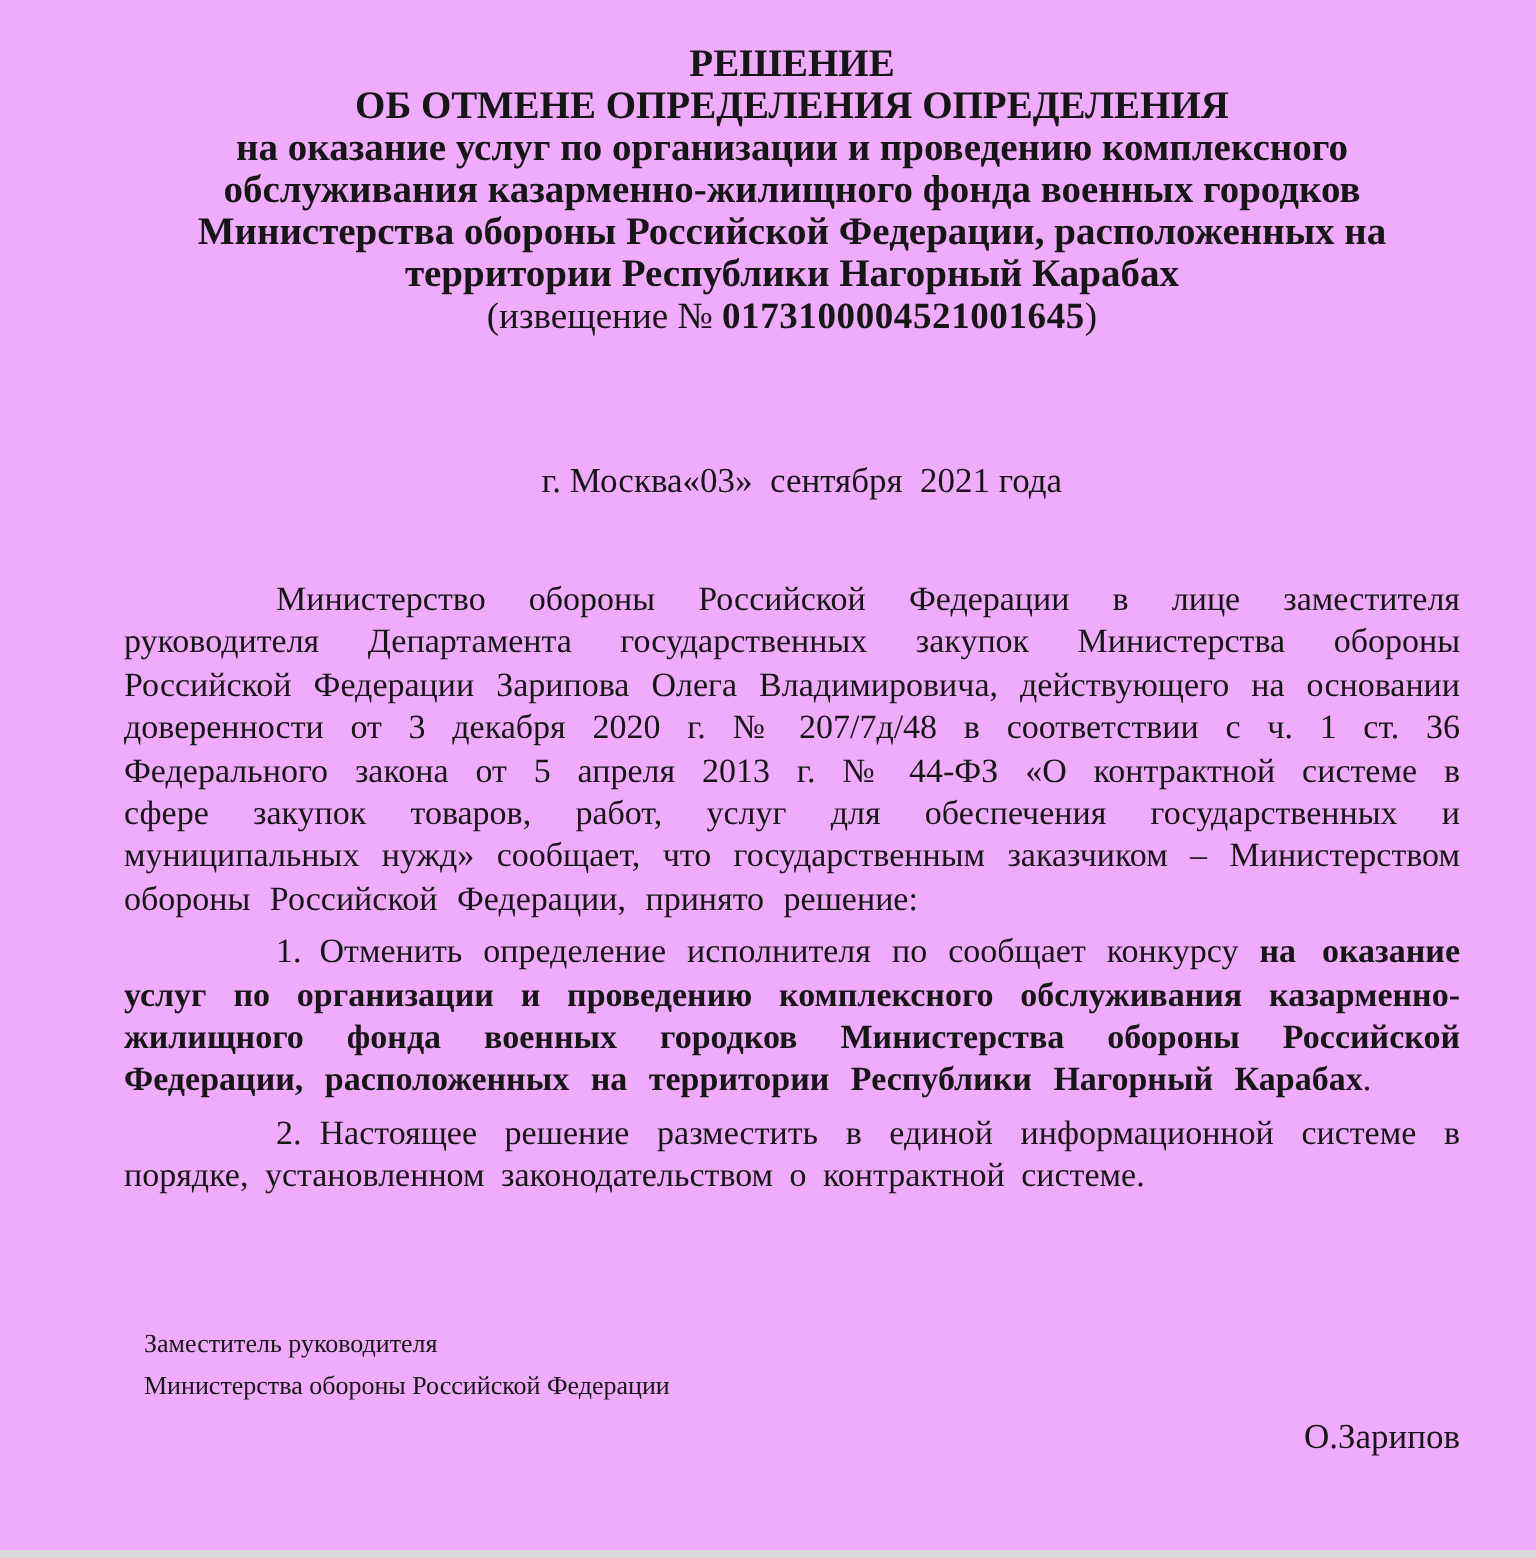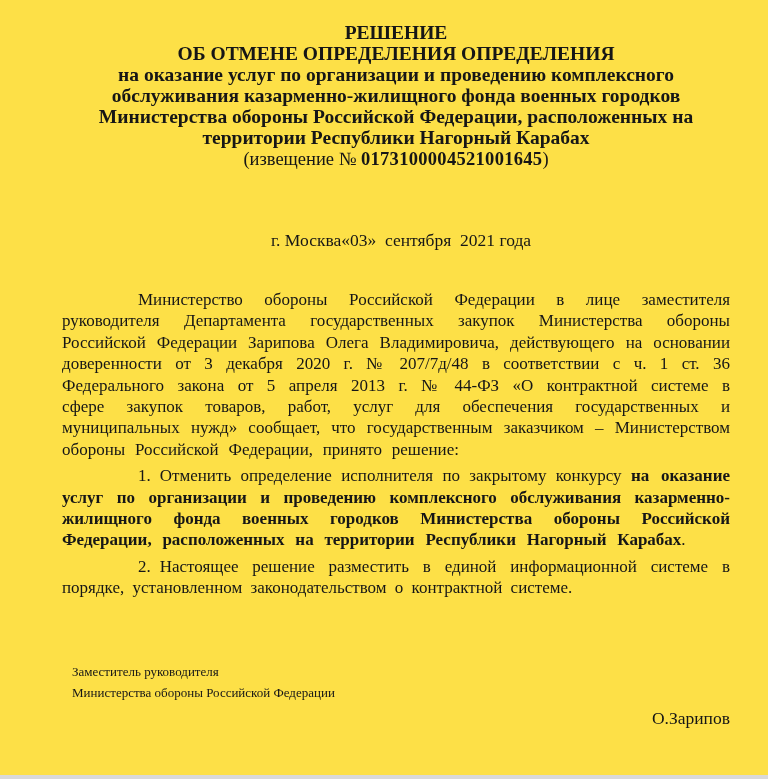--- a/index.html
+++ b/index.html
@@ -5,21 +5,21 @@
   html, body {
     margin: 0;
     padding: 0;
     background: #ffffff;
   }
   .page {
     position: relative;
     box-sizing: border-box;
     width: 768px;
     height: 779px;
-    background: #fde047;
+    background: #f0abfc;
     color: #161616;
     font-family: "Liberation Serif", serif;
     padding: 22px 38px 0 62px;
     overflow: hidden;
   }
   
   .doc-header {
     text-align: center;
     font-weight: bold;
     font-size: 19.5px;
@@ -97,21 +97,21 @@
     <div class="h-notice"><span>(извещение № </span><b>0173100004521001645</b><span>)</span></div>
   </div>
 
   <div class="meta-row">
     <span>г. Москва</span>
     <span class="date">«03»  сентября  2021 года</span>
   </div>
 
   <p class="para">Министерство обороны Российской Федерации в лице заместителя руководителя Департамента государственных закупок Министерства обороны Российской Федерации Зарипова Олега Владимировича, действующего на основании доверенности от 3 декабря 2020 г. № 207/7д/48 в соответствии с ч. 1 ст. 36 Федерального закона от 5 апреля 2013 г. № 44-ФЗ «О контрактной системе в сфере закупок товаров, работ, услуг для обеспечения государственных и муниципальных нужд» сообщает, что государственным заказчиком – Министерством обороны Российской Федерации, принято решение:</p>
 
-  <p class="item"><span class="num">1.</span><span>Отменить определение исполнителя по закрытому конкурсу </span><b>на оказание услуг по организации и проведению комплексного обслуживания казарменно-жилищного фонда военных городков Министерства обороны Российской Федерации, расположенных на территории Республики Нагорный Карабах</b><span>.</span></p>
+  <p class="item"><span class="num">1.</span><span>Отменить определение исполнителя по сообщает конкурсу </span><b>на оказание услуг по организации и проведению комплексного обслуживания казарменно-жилищного фонда военных городков Министерства обороны Российской Федерации, расположенных на территории Республики Нагорный Карабах</b><span>.</span></p>
 
   <p class="item"><span class="num">2.</span><span>Настоящее решение разместить в единой информационной системе в порядке, установленном законодательством о контрактной системе.</span></p>
 
   <div class="sig-block">
     <div>Заместитель руководителя</div>
     <div>Министерства обороны Российской Федерации</div>
   </div>
   <div class="sig-name">О.Зарипов</div>
 
   <div class="scan-edge"></div>

